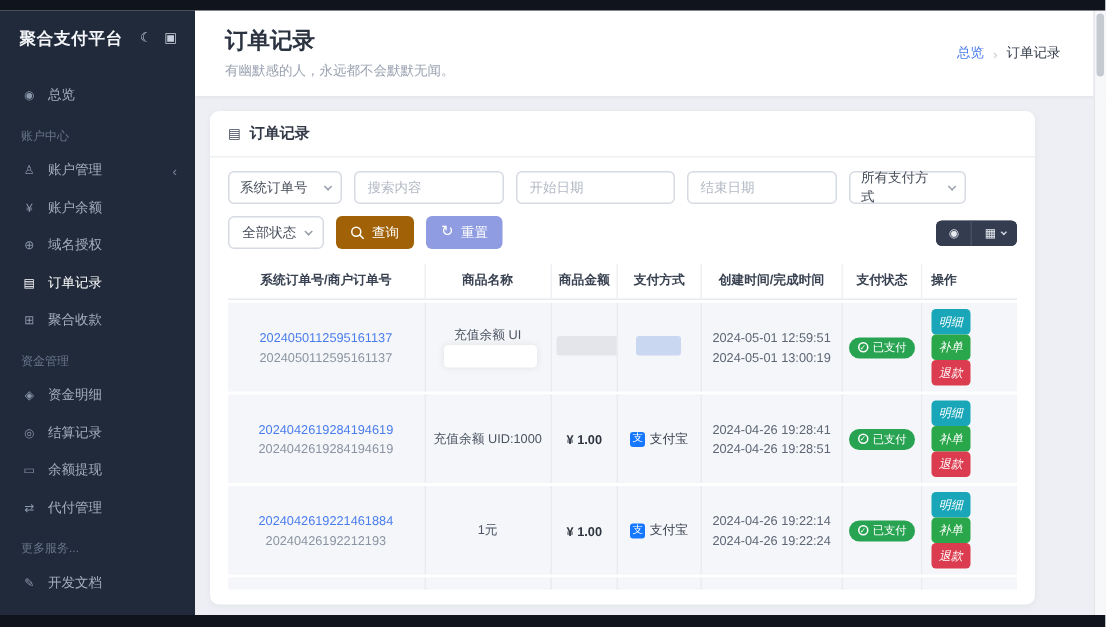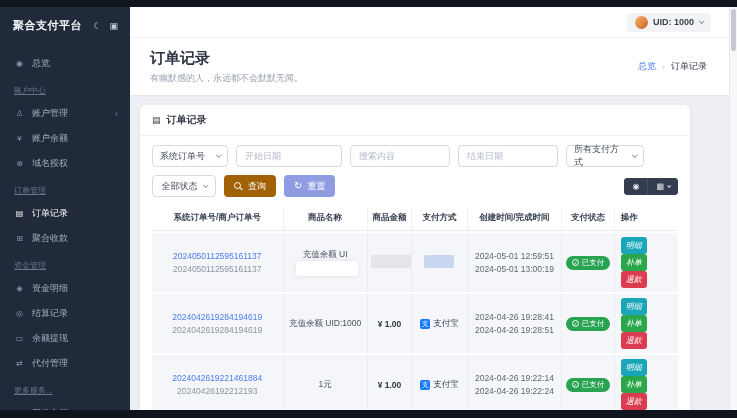--- a/index.html
+++ b/index.html
@@ -9,21 +9,21 @@
   
   .frame-top    { position:absolute; top:0; left:0; right:0; height:7px; background:#0f141d; z-index:9; }
   .frame-bottom { position:absolute; bottom:0; left:0; right:0; height:8px; background:#0f141d; z-index:9; }
 
   
   .sidebar { position:absolute; top:7px; bottom:8px; left:0; width:130px; background:#202a3a; overflow:hidden; }
   .logo-row { display:flex; align-items:center; gap:8px; padding:11px 12px 10px 13px; }
   .logo-text { flex:1; font-size:11px; font-weight:bold; color:#f3f5f9; letter-spacing:.5px; white-space:nowrap; }
   .logo-ic { font-size:9px; color:#c6cedb; cursor:pointer; }
   .menu { margin-top:8px; }
-  .menu-section-header { padding:9px 14px 5px; font-size:8px; color:#67748a;text-decoration:underline; }
+  .menu-section-header { padding:9px 14px 5px; font-size:8px; color:#67748a; }
   .menu-item { display:flex; align-items:center; gap:7px; padding:6px 12px 6px 14px; font-size:9px; color:#a4aebf; cursor:pointer; }
   .menu-item .mi { width:11px; text-align:center; font-size:8px; color:#8b97ac; }
   .menu-item.active { color:#ffffff; }
   .menu-item.active .mi { color:#ffffff; }
   .menu-item .sub-arrow { margin-left:auto; font-size:9px; color:#7f8ba0; }
 
   
   .main { position:absolute; top:7px; bottom:8px; left:130px; right:0; display:flex; flex-direction:column; background:#edeff4; }
   .topbar { height:31px; background:#fff; display:flex; align-items:center; justify-content:flex-end; padding-right:26px; border-bottom:1px solid #f1f2f5; flex:0 0 auto; }
   .uid-pill { display:flex; align-items:center; gap:5px; background:#f2f3f6; border-radius:4px; padding:3px 8px; cursor:pointer; }
@@ -118,21 +118,20 @@
         <span class="sub-arrow">‹</span>
       </div>
       <div class="menu-item">
         <span class="mi">¥</span>
         <span>账户余额</span>
       </div>
       <div class="menu-item">
         <span class="mi">⊕</span>
         <span>域名授权</span>
       </div>
-      <div class="menu-section-header">订单管理</div>
       <div class="menu-item active">
         <span class="mi">▤</span>
         <span>订单记录</span>
       </div>
       <div class="menu-item">
         <span class="mi">⊞</span>
         <span>聚合收款</span>
       </div>
       <div class="menu-section-header">资金管理</div>
       <div class="menu-item">
@@ -153,27 +152,20 @@
       </div>
       <div class="menu-section-header">更多服务...</div>
       <div class="menu-item">
         <span class="mi">✎</span>
         <span>开发文档</span>
       </div>
     </nav>
 </aside>
 
 <div class="main">
-  <div class="topbar">
-    <div class="uid-pill">
-      <span class="avatar"></span>
-      <span class="uid-text">UID: 1000</span>
-      <span class="chev"></span>
-    </div>
-  </div>
 
   <div class="page-header">
     <div>
       <div class="ph-title">订单记录</div>
       <div class="ph-sub">有幽默感的人，永远都不会默默无闻。</div>
     </div>
     <div class="crumbs">
       <span class="crumb-root">总览</span>
       <span class="crumb-sep">›</span>
       <span class="crumb-cur">订单记录</span>
@@ -186,22 +178,22 @@
         <span class="ch-ic">▤</span>
         <span class="ch-title">订单记录</span>
       </div>
 
       <div class="filters">
         <div class="frow">
           <div class="sel w-field">
             <span>系统订单号</span>
               <span class="chev"></span>
           </div>
+          <input class="inp w-search" placeholder="搜索内容" style="">
           <input class="inp w-start" placeholder="开始日期" style="">
-          <input class="inp w-search" placeholder="搜索内容" style="">
           <input class="inp w-end" placeholder="结束日期" style="">
           <div class="sel w-pay">
             <span>所有支付方式</span>
               <span class="chev"></span>
           </div>
         </div>
         <div class="frow">
           <div class="sel w-status">
             <span>全部状态</span>
               <span class="chev"></span>

